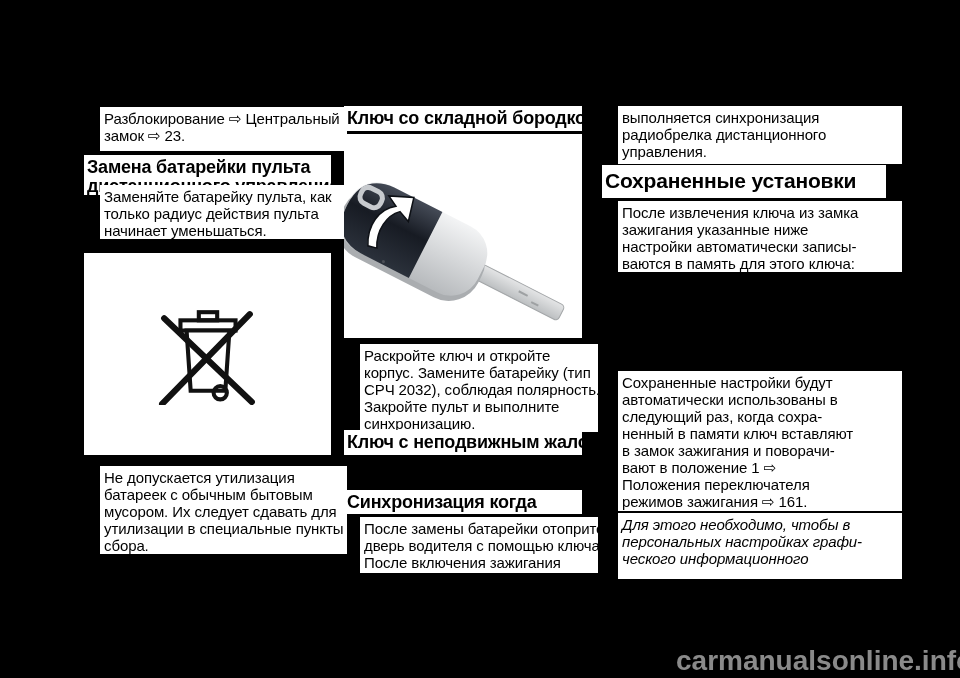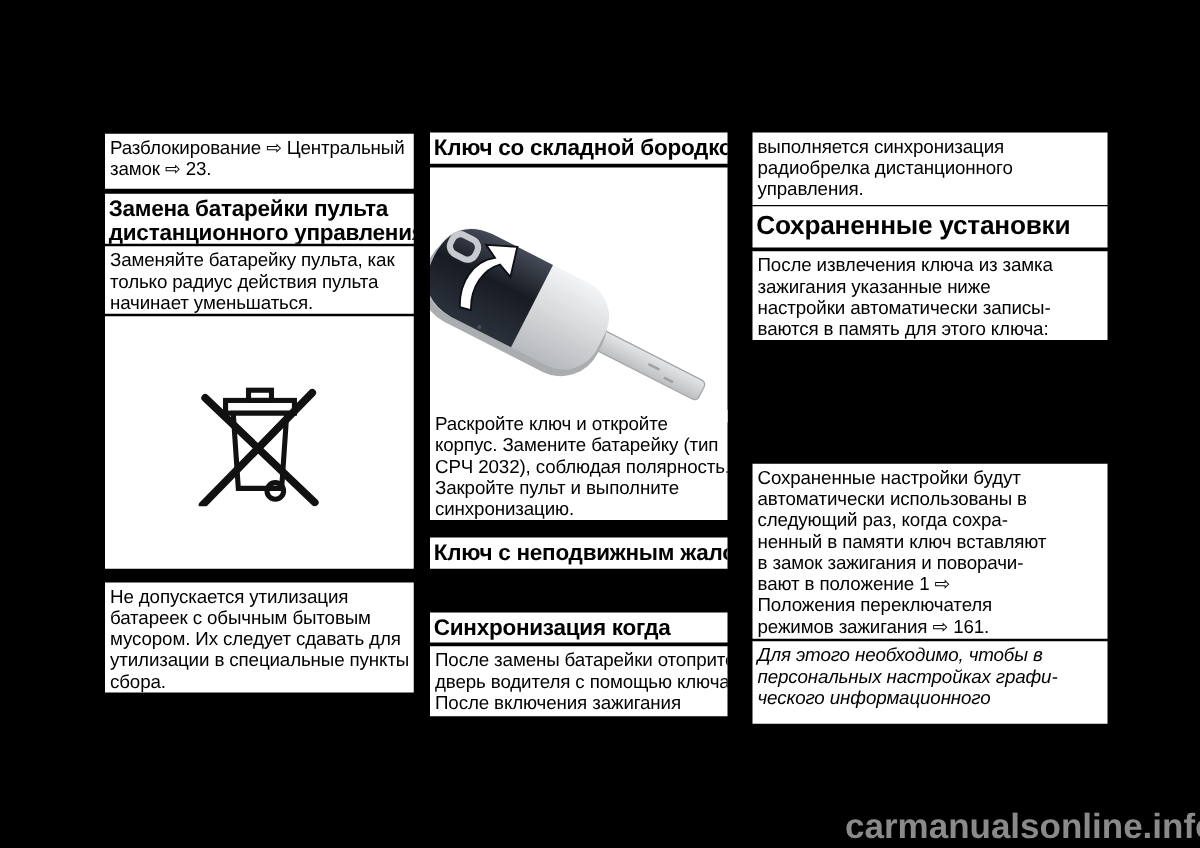--- a/index.html
+++ b/index.html
@@ -1,21 +1,21 @@
 <!DOCTYPE html>
 <html><head>
 <meta charset="utf-8">
 <style>
   html,body{margin:0;padding:0;background:#000;}
   .page{
     position:relative;width:960px;height:678px;background:#000;overflow:hidden;
     font-family:"Liberation Sans","DejaVu Sans",sans-serif;color:#000;
   }
   .block{position:absolute;background:#fff;overflow:hidden;box-sizing:border-box;}
-  .para{font-size:15px;line-height:17px;padding:3px 2px 0 4px;white-space:pre;letter-spacing:-0.1px;}
+  .para{font-size:15px;line-height:17px;padding:3px 2px 0 4px;white-space:pre;letter-spacing:-0.1px;margin-left:16px;}
   .h3{font-weight:bold;font-size:18px;line-height:19px;padding:3px 2px 0 3px;white-space:pre;letter-spacing:-0.2px;}
   .h2{font-weight:bold;font-size:21px;line-height:26px;padding:3px 2px 0 3px;white-space:pre;letter-spacing:-0.2px;}
   .imgblock{display:flex;align-items:center;justify-content:center;}
   .watermark{
     position:absolute;left:676px;top:645px;
     font-size:28px;font-weight:bold;color:#8a8a8a;letter-spacing:0;
     white-space:pre;
   }
   
   .colL{left:84px;width:247px;}
@@ -26,21 +26,21 @@
 <body>
 
 <div class="page">
 
   <div class="block para colL" style="top:107px;height:44px;">Разблокирование ⇨ Центральный
 замок ⇨ 23.</div>
 
   <div class="block h3 colL" style="top:155px;height:40px;">Замена батарейки пульта
 дистанционного управления</div>
 
-  <div class="block para colL" style="top:197px;height:54px;">Заменяйте батарейку пульта, как
+  <div class="block para colL" style="top:185px;height:54px;">Заменяйте батарейку пульта, как
 только радиус действия пульта
 начинает уменьшаться.</div>
 
   <div class="block imgblock colL" style="top:253px;height:202px;">
     <svg width="102" height="102" viewBox="0 0 100 100">
       <g stroke="#111" fill="none" stroke-width="4">
         <rect x="41" y="9" width="18" height="8"></rect>
         <rect x="23" y="17" width="54" height="10"></rect>
         <path d="M29,27 H71 L67,86 H33 Z" fill="#fff"></path>
         <circle cx="62" cy="88" r="6.5"></circle>
@@ -84,21 +84,21 @@
         <rect x="-2" y="6" width="154" height="74" rx="33" fill="#aaadb0"></rect>
         <rect x="0" y="0" width="150" height="74" rx="30" fill="url(#kg)"></rect>
         <path d="M88,0 H34 Q0,2 0,37 Q0,72 34,74 H88 Z" fill="url(#kd)"></path>
         <rect x="7" y="11" width="22" height="17" rx="7" fill="none" stroke="#c7cace" stroke-width="5"></rect>
         <path d="M37,64 C27,46 30,26 44,16 L33,10 L56,0 L62,24 L50,19 C40,28 37,46 46,62 Z" fill="#ffffff" stroke="#0d1015" stroke-width="1.5"></path>
         <circle cx="58" cy="71" r="1.6" fill="#4a4e55"></circle>
       </g>
     </svg>
   </div>
 
-  <div class="block para colM" style="top:328px;height:88px;">Раскройте ключ и откройте
+  <div class="block para colM" style="top:344px;height:88px;">Раскройте ключ и откройте
 корпус. Замените батарейку (тип
 СРЧ 2032), соблюдая полярность.
 Закройте пульт и выполните
 синхронизацию.</div>
 
   <div class="block h3 colM" style="top:430px;height:25px;">Ключ с неподвижным жалом</div>
 
   <div class="block h3 colM" style="top:490px;height:24px;">Синхронизация когда</div>
 
   <div class="block para colM" style="top:517px;height:56px;">После замены батарейки отоприте

